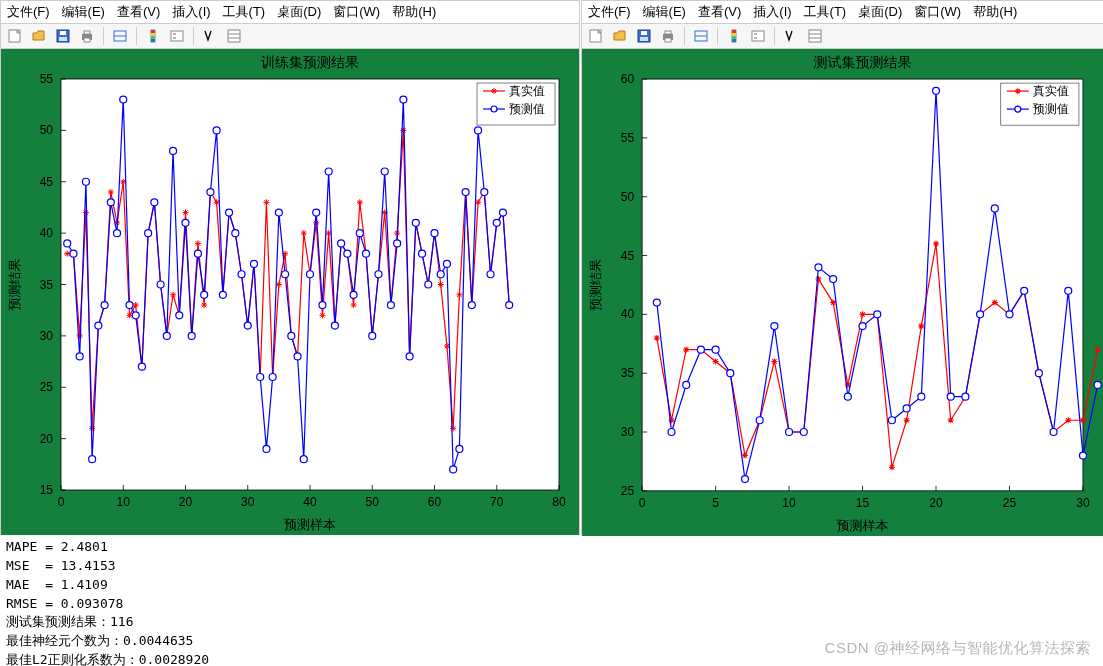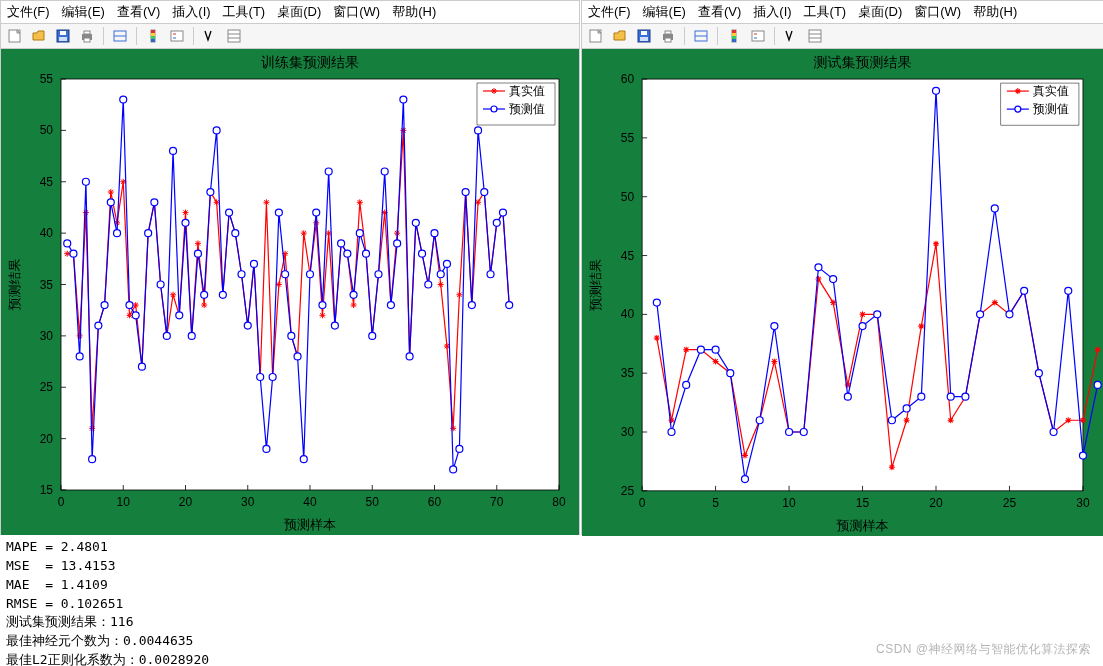--- a/index.html
+++ b/index.html
@@ -68,21 +68,21 @@
     font-size: 13px;
     line-height: 1.45;
     padding: 2px 6px;
     background:#fff;
     white-space: pre;
   }
   .watermark {
     position:absolute;
     right: 12px; bottom: 8px;
     color: rgba(120,120,120,0.55);
-    font-size: 12px;
+    font-size: 15px;
     font-family: "Microsoft YaHei", sans-serif;
     letter-spacing: 0.5px;
   }
 </style>
 </head>
 <body>
 
 <div class="figure-window" id="fig1">
   <div class="menubar">
     <span>文件(F)</span>
@@ -539,18 +539,18 @@
         <line x1="424" y1="60" x2="446" y2="60" stroke="#0000ff" stroke-width="1.2"></line>
         <circle cx="435" cy="60" r="3" fill="#fff" stroke="#0000ff" stroke-width="1.2"></circle>
         <text x="450" y="64" class="legend-text">预测值</text>
       </svg>
   </div>
 </div>
 
 <div class="console"><span><span>MAPE</span> = <span>2.4801</span></span>
 <span><span>MSE</span>  = <span>13.4153</span></span>
 <span><span>MAE</span>  = <span>1.4109</span></span>
-<span><span>RMSE</span> = <span>0.102651</span></span>
+<span><span>RMSE</span> = <span>0.093078</span></span>
 <span><span>测试集预测结果：</span><span>116</span></span>
 <span><span>最佳神经元个数为：</span><span>0.0044635</span></span>
 <span><span>最佳L2正则化系数为：</span><span>0.0028920</span></span></div>
 
 <div class="watermark">CSDN @神经网络与智能优化算法探索</div>
 
 </body></html>

